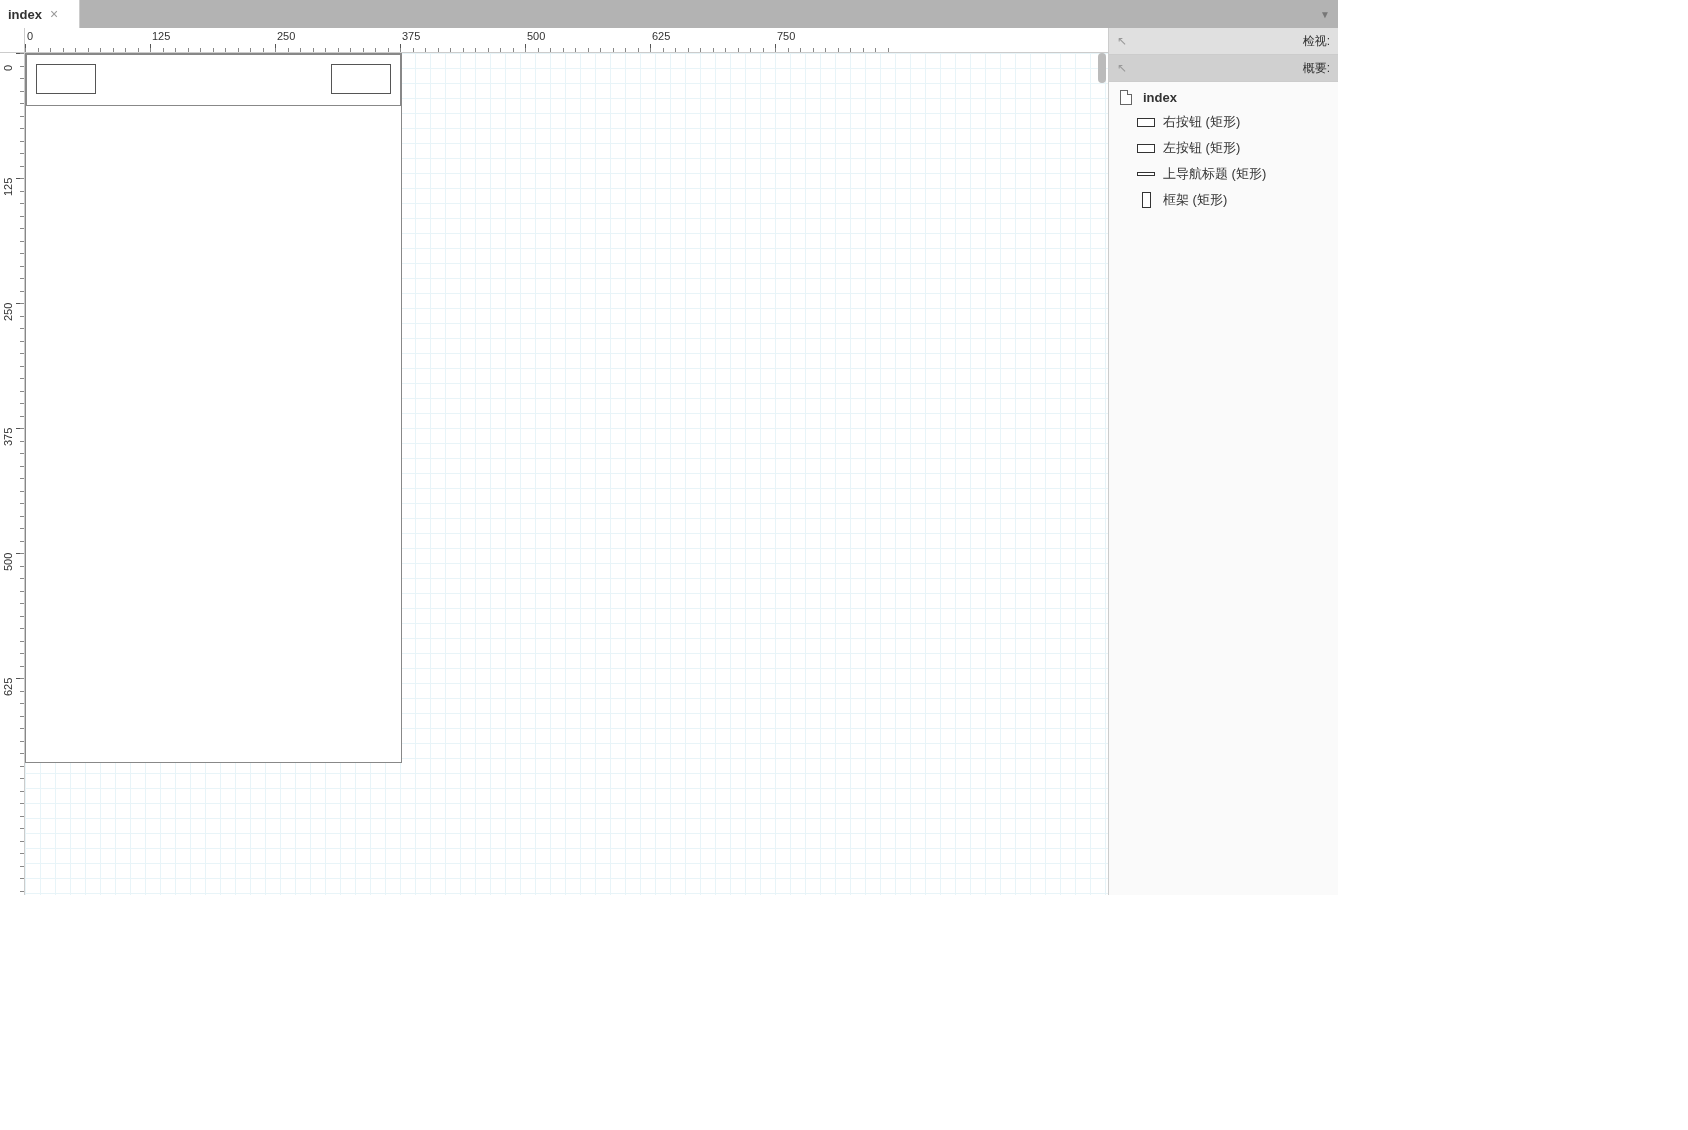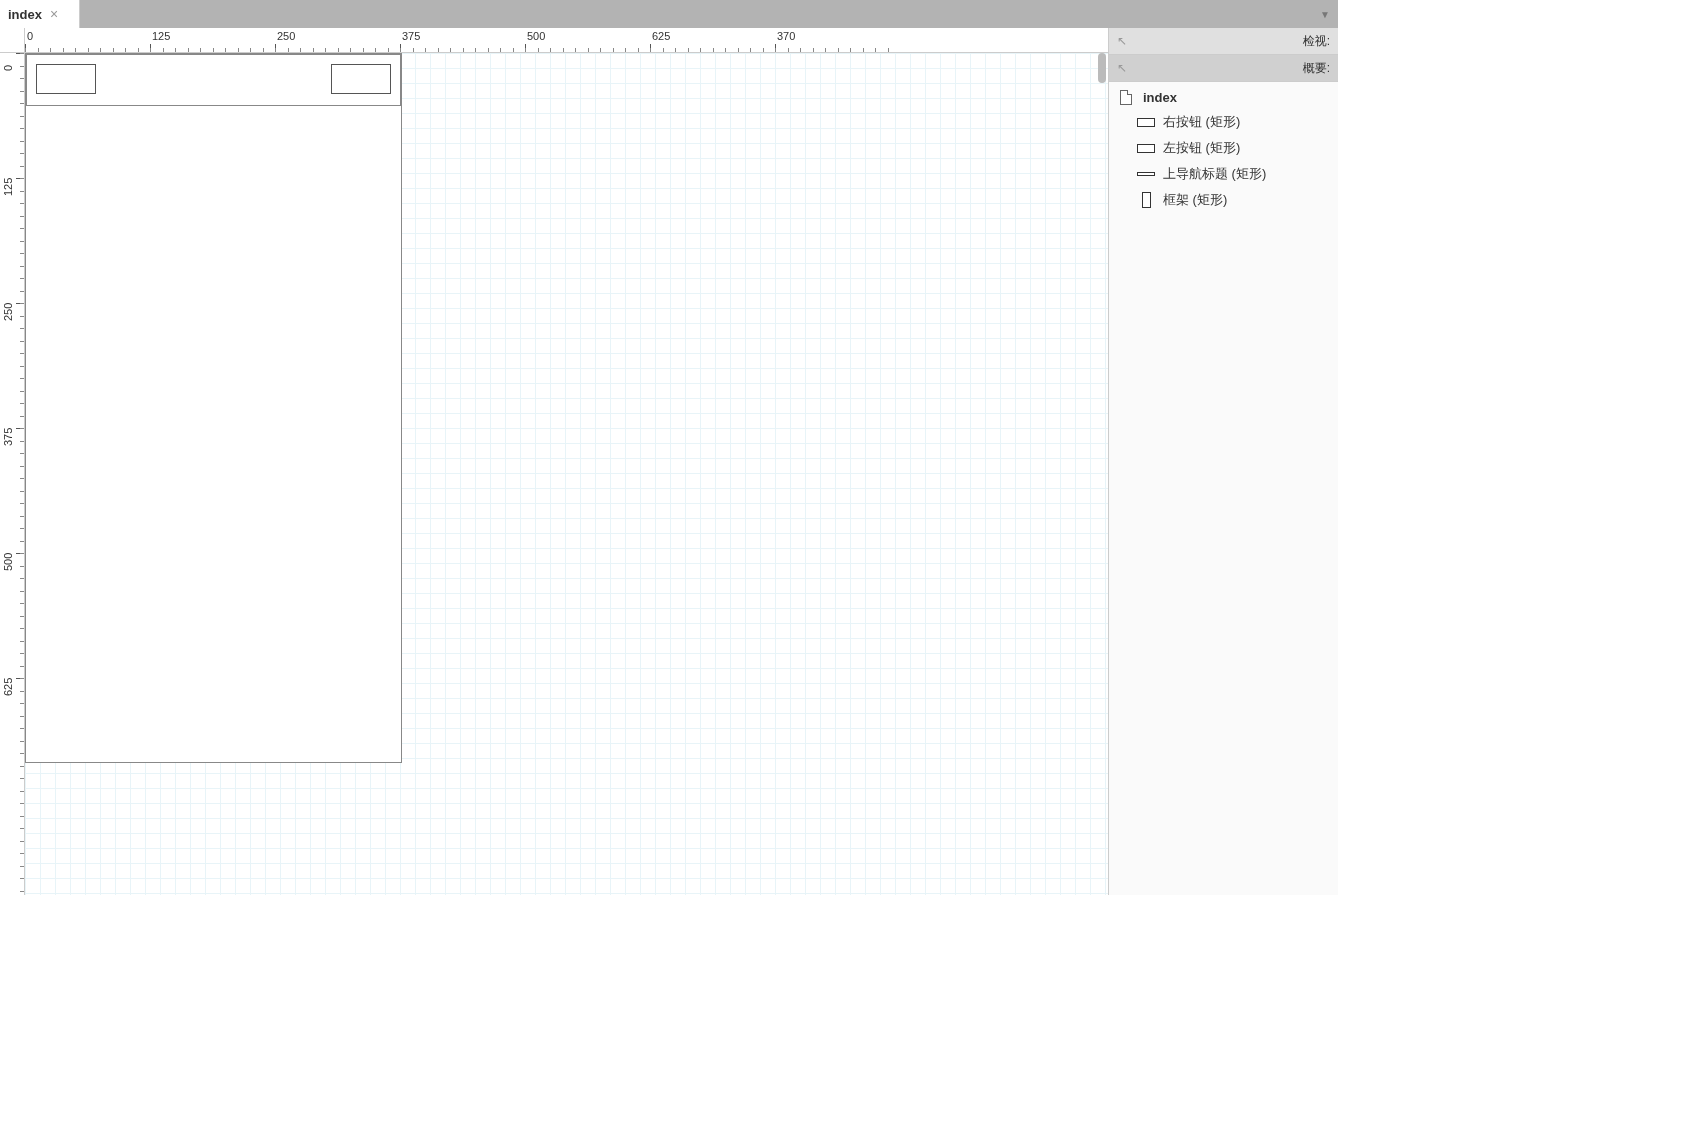--- a/index.html
+++ b/index.html
@@ -354,21 +354,21 @@
         <div class="ruler-label-h" style="left: 125px;">125</div>
         <div class="ruler-tick-major" style="left: 250px;"></div>
         <div class="ruler-label-h" style="left: 250px;">250</div>
         <div class="ruler-tick-major" style="left: 375px;"></div>
         <div class="ruler-label-h" style="left: 375px;">375</div>
         <div class="ruler-tick-major" style="left: 500px;"></div>
         <div class="ruler-label-h" style="left: 500px;">500</div>
         <div class="ruler-tick-major" style="left: 625px;"></div>
         <div class="ruler-label-h" style="left: 625px;">625</div>
         <div class="ruler-tick-major" style="left: 750px;"></div>
-        <div class="ruler-label-h" style="left: 750px;">370</div>
+        <div class="ruler-label-h" style="left: 750px;">750</div>
         <div class="ruler-tick-minor" style="left: 0px;"></div>
         <div class="ruler-tick-minor" style="left: 12.5px;"></div>
         <div class="ruler-tick-minor" style="left: 25px;"></div>
         <div class="ruler-tick-minor" style="left: 37.5px;"></div>
         <div class="ruler-tick-minor" style="left: 50px;"></div>
         <div class="ruler-tick-minor" style="left: 62.5px;"></div>
         <div class="ruler-tick-minor" style="left: 75px;"></div>
         <div class="ruler-tick-minor" style="left: 87.5px;"></div>
         <div class="ruler-tick-minor" style="left: 100px;"></div>
         <div class="ruler-tick-minor" style="left: 112.5px;"></div>

